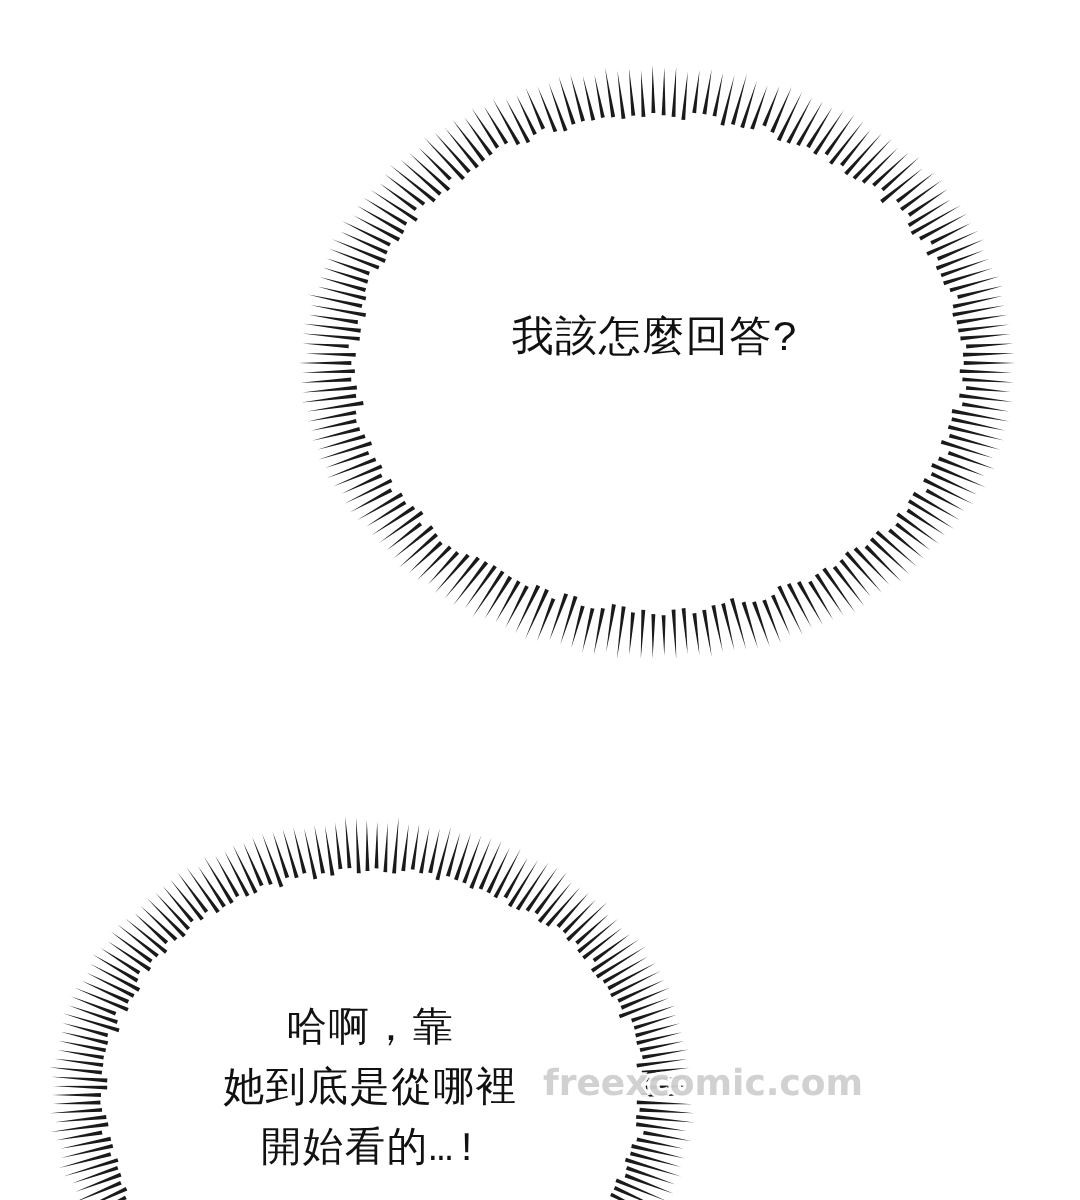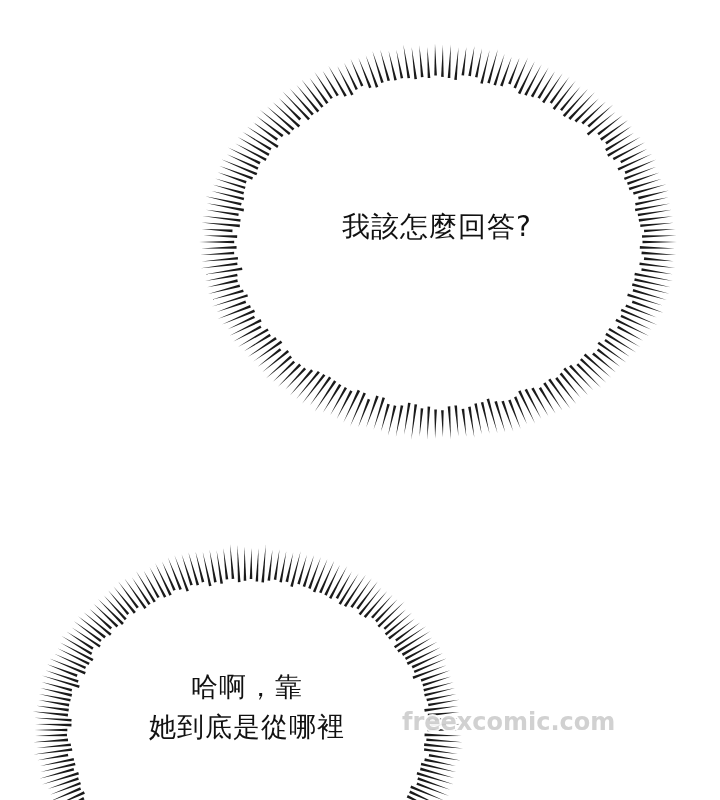--- a/index.html
+++ b/index.html
@@ -33,20 +33,21 @@
     .bubble-text {
       position: absolute;
       text-align: center;
       color: #111111;
       font-family: "DejaVu Sans", sans-serif;
       white-space: nowrap;
       letter-spacing: 1px;
     }
     .bubble-text .line {
       display: block;
+      font-family: Liberation Mono, monospace;
     }
     #text1 {
       left: 237px;
       top: 207px;
       width: 400px;
       font-size: 28px;
       line-height: 40px;
     }
     #text2 {
       left: 47px;
@@ -62,21 +63,20 @@
       font-family: "DejaVu Sans", sans-serif;
       font-weight: bold;
       font-size: 24px;
       letter-spacing: 0px;
       color: #cfcfcf;
       text-shadow:
         -2px 0 #ffffff, 2px 0 #ffffff, 0 -2px #ffffff, 0 2px #ffffff,
         -1px -1px #ffffff, 1px 1px #ffffff, -1px 1px #ffffff, 1px -1px #ffffff;
       opacity: 0.95;
       white-space: nowrap;
-      margin-left: 40px;
     }
   </style>
 </head>
 <body>
 
 <div class="panel">
 
   <svg class="bubble-svg" id="burst-svg" viewBox="0 0 720 800" xmlns="http://www.w3.org/2000/svg">
     <g id="bubble1-lines">
         <polygon points="642.5,243.3 642.5,240.7 676.9,242.0" fill="#1a1a1a"></polygon>
@@ -464,16 +464,17 @@
       </g>
   </svg>
 
   <div class="bubble-text" id="text1">
     <span class="line">我該怎麼回答?</span>
   </div>
 
   <div class="bubble-text" id="text2">
     <span class="line">哈啊，靠</span>
     <span class="line">她到底是從哪裡</span>
+    <span class="line">開始看的…!</span>
   </div>
 
   <div class="watermark">freexcomic.com</div>
 </div>
 
 </body></html>

